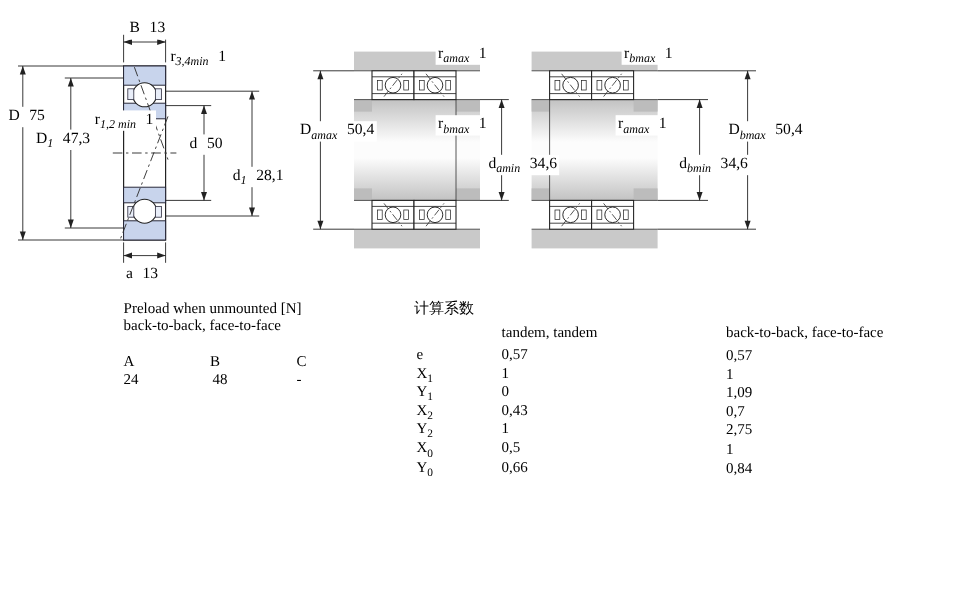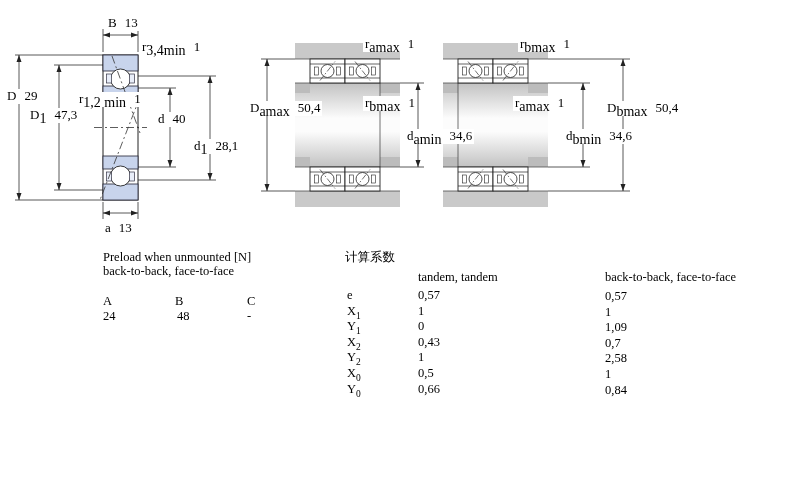--- a/index.html
+++ b/index.html
@@ -1,21 +1,21 @@
 <!DOCTYPE html>
 <html><head>
 <meta charset="utf-8">
 <style>
   html,body{margin:0;padding:0;background:#fff;}
   #page{position:relative;width:800px;height:500px;background:#fff;overflow:hidden;
         font-family:"Liberation Serif",serif;color:#000;}
   svg{position:absolute;left:0;top:0;}
   .dim{position:absolute;font-size:13px;line-height:13px;white-space:nowrap;
        background:#fff;padding:0 2px;text-align:right;}
-  .dim sub{font-size:14px;line-height:9px;vertical-align:-3.5px;}
+  .dim sub{font-size:10px;line-height:9px;vertical-align:-3.5px;font-style:italic;}
   .dim .val{margin-left:8px;}
   .cell{position:absolute;font-size:12.5px;line-height:14px;white-space:nowrap;}
   .cell sub{font-size:9.5px;vertical-align:-3.5px;}
   .bold{font-weight:normal;}
 </style>
 </head>
 <body>
 
 <div id="page">
 
@@ -171,24 +171,24 @@
   <g fill="#222">
     <polygon points="583,83 580.5,90 585.5,90"></polygon>
         <polygon points="583,167 580.5,160 585.5,160"></polygon>
     <polygon points="623,59 620.5,66 625.5,66"></polygon>
         <polygon points="623,191 620.5,184 625.5,184"></polygon>
   </g>
 </svg>
 
 <span class="dim" style="left:106px;top:16px"><span>B</span><sub></sub><span class="val">13</span></span>
 <span class="dim" style="left:140px;top:40px"><span>r</span><sub>3,4min</sub><span class="val">1</span></span>
-<span class="dim" style="left:5px;top:89px"><span>D</span><sub></sub><span class="val">29</span></span>
+<span class="dim" style="left:5px;top:89px"><span>D</span><sub></sub><span class="val">75</span></span>
 <span class="dim" style="left:28px;top:108px"><span>D</span><sub>1</sub><span class="val">47,3</span></span>
 <span class="dim" style="left:77px;top:92px"><span>r</span><sub>1,2 min</sub><span class="val">1</span></span>
-<span class="dim" style="left:156px;top:112px"><span>d</span><sub></sub><span class="val">40</span></span>
+<span class="dim" style="left:156px;top:112px"><span>d</span><sub></sub><span class="val">50</span></span>
 <span class="dim" style="left:192px;top:139px"><span>d</span><sub>1</sub><span class="val">28,1</span></span>
 <span class="dim" style="left:103px;top:221px"><span>a</span><sub></sub><span class="val">13</span></span>
 
 <span class="dim" style="left:363px;top:37px"><span>r</span><sub>amax</sub><span class="val">1</span></span>
 <span class="dim" style="left:248px;top:101px"><span>D</span><sub>amax</sub><span class="val">50,4</span></span>
 <span class="dim" style="left:363px;top:96px"><span>r</span><sub>bmax</sub><span class="val">1</span></span>
 <span class="dim" style="left:405px;top:129px"><span>d</span><sub>amin</sub><span class="val">34,6</span></span>
 
 <span class="dim" style="left:518px;top:37px"><span>r</span><sub>bmax</sub><span class="val">1</span></span>
 <span class="dim" style="left:513px;top:96px"><span>r</span><sub>amax</sub><span class="val">1</span></span>
@@ -222,21 +222,21 @@
   <span class="cell" style="left:347px;top:319px"><span>Y</span><sub>1</sub></span>
   <span class="cell" style="left:418px;top:319px">0</span>
   <span class="cell" style="left:605px;top:320px">1,09</span>
 
   <span class="cell" style="left:347px;top:335px"><span>X</span><sub>2</sub></span>
   <span class="cell" style="left:418px;top:335px">0,43</span>
   <span class="cell" style="left:605px;top:336px">0,7</span>
 
   <span class="cell" style="left:347px;top:350px"><span>Y</span><sub>2</sub></span>
   <span class="cell" style="left:418px;top:350px">1</span>
-  <span class="cell" style="left:605px;top:351px">2,58</span>
+  <span class="cell" style="left:605px;top:351px">2,75</span>
 
   <span class="cell" style="left:347px;top:366px"><span>X</span><sub>0</sub></span>
   <span class="cell" style="left:418px;top:366px">0,5</span>
   <span class="cell" style="left:605px;top:367px">1</span>
 
   <span class="cell" style="left:347px;top:382px"><span>Y</span><sub>0</sub></span>
   <span class="cell" style="left:418px;top:382px">0,66</span>
   <span class="cell" style="left:605px;top:383px">0,84</span>
 </div>
 

